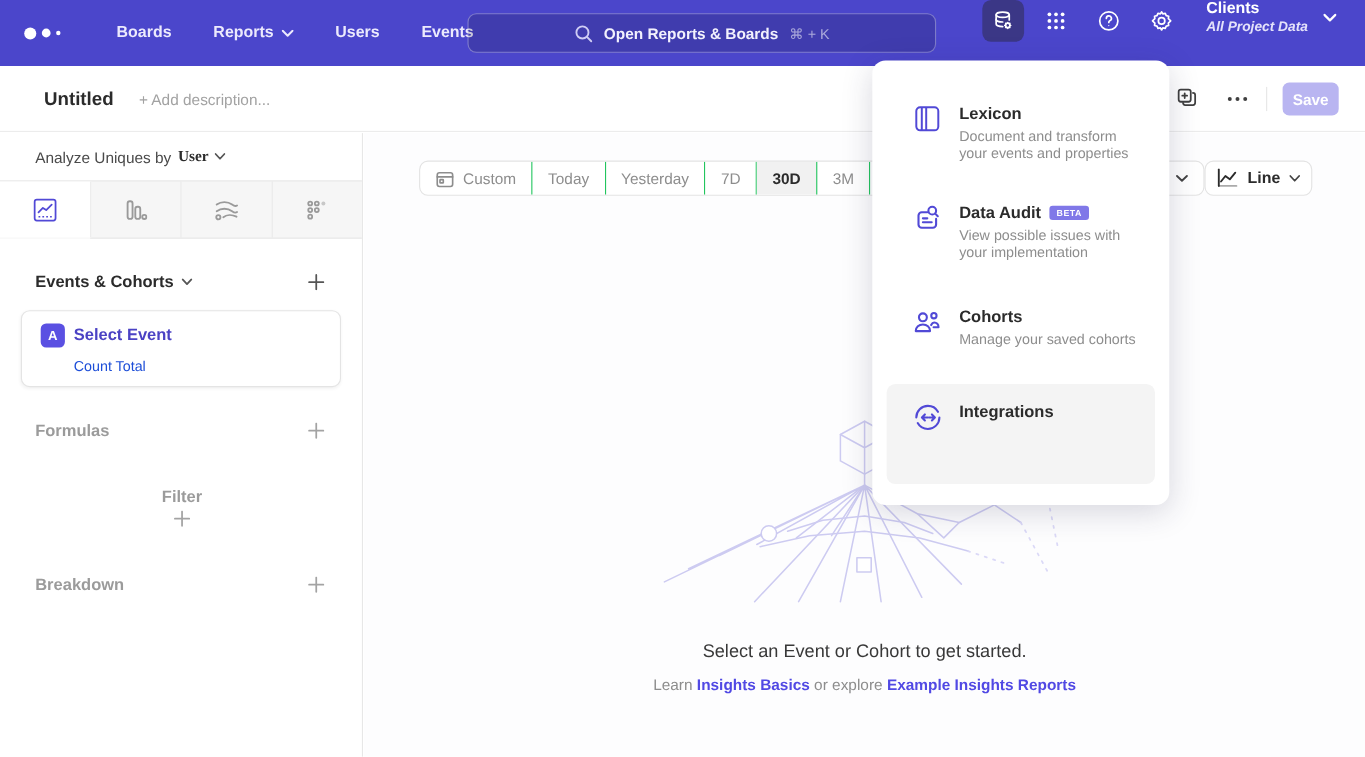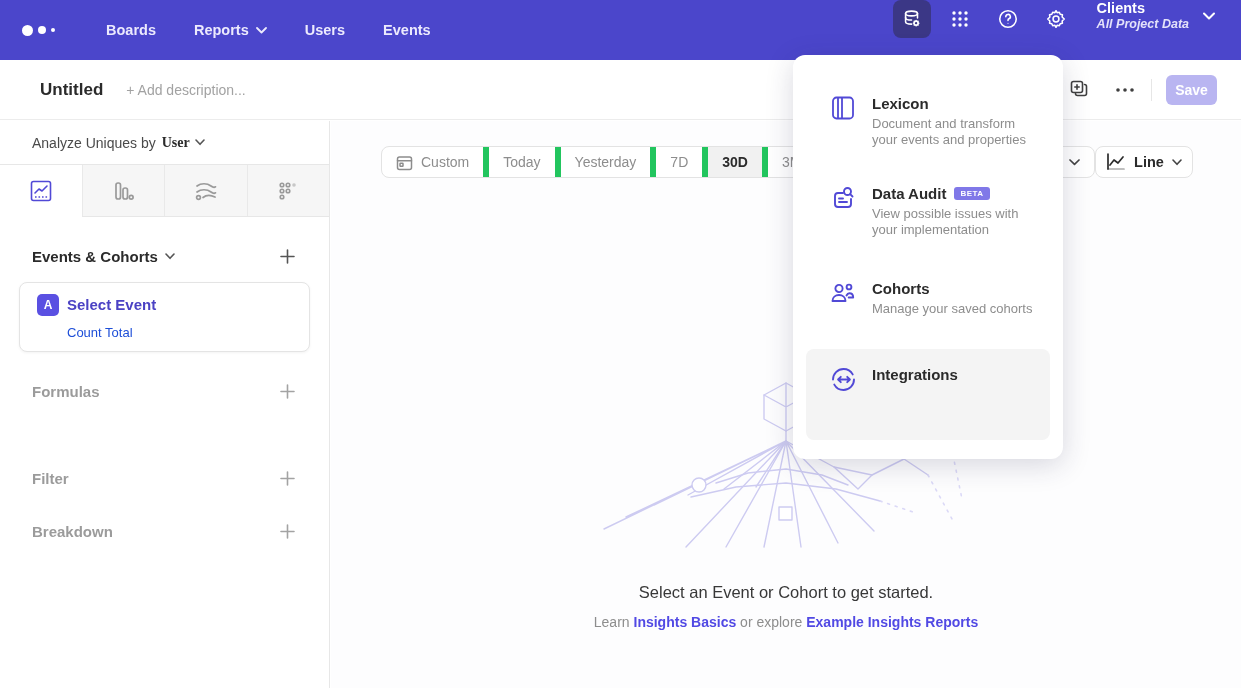--- a/index.html
+++ b/index.html
@@ -85,21 +85,21 @@
   .event-sub { position:absolute; left:47px; top:42px; font-size:13px; color:#1d4ed8; }
 
   
   .main { position:absolute; left:331px; top:121px; width:910px; height:567px; background:#fdfdfe; }
   .seg-control {
     position:absolute; left:50px; top:25px; height:32px; display:flex; align-items:stretch;
     background:#fff; border:1px solid #e3e3e3; border-radius:8px; overflow:hidden;
   }
   .seg {
     display:flex; align-items:center; justify-content:center; gap:8px;
-    padding:0 14px; font-size:14px; color:#8d8d8d; border-right:6px solid #22c55e; cursor:pointer; white-space:nowrap;
+    padding:0 14px; font-size:14px; color:#8d8d8d; border-right:1px solid #22c55e; cursor:pointer; white-space:nowrap;
   }
   .seg:last-child { border-right:none; }
   .seg.selected { background:#f1f1f1; color:#2b2b2b; font-weight:700; }
   .compare-btn {
     position:absolute; left:50px; top:65px; height:32px; padding:0 16px;
     background:#fff; border:1px solid #e3e3e3; border-radius:8px;
     display:flex; align-items:center; gap:9px; font-size:14px; font-weight:600; color:#2b2b2b; cursor:pointer;
   }
   .interval-btn {
     position:absolute; left:669px; top:25px; width:95px; height:32px;
@@ -152,20 +152,28 @@
       <svg width="11" height="7" viewBox="0 0 11 7">
           <polyline points="1,1 5.5,5.5 10,1" fill="none" stroke="#eceafd" stroke-width="1.8" stroke-linecap="round" stroke-linejoin="round"></polyline>
         </svg>
     </div>
     <div class="nav-item">
         <span>Users</span>
       </div>
     <div class="nav-item">
         <span>Events</span>
       </div>
+  </div>
+  <div class="nav-search">
+    <svg width="17" height="17" viewBox="0 0 17 17">
+        <circle cx="7.5" cy="7.5" r="5.5" fill="none" stroke="#cfcdf5" stroke-width="1.7"></circle>
+        <line x1="11.8" y1="11.8" x2="15.5" y2="15.5" stroke="#cfcdf5" stroke-width="1.7" stroke-linecap="round"></line>
+      </svg>
+    <span class="ph">Open Reports &amp; Boards</span>
+    <span class="kbd">⌘ + K</span>
   </div>
   <div class="nav-right">
     <div class="nav-iconbtn active">
       <svg width="22" height="22" viewBox="0 0 24 24" fill="none" stroke="#fff" stroke-width="1.7" stroke-linecap="round">
         <ellipse cx="11.5" cy="6" rx="6.5" ry="2.6"></ellipse>
         <path d="M5 6v9c0 1.4 2.9 2.6 6.5 2.6"></path>
         <path d="M18 6v5"></path>
         <path d="M5 10.5c0 1.4 2.9 2.6 6.5 2.6"></path>
         <circle cx="16.5" cy="16.5" r="2.2"></circle>
         <path d="M16.5 13.4v1M16.5 18.6v1M13.4 16.5h1M18.6 16.5h1M14.3 14.3l.7.7M18 18l.7.7M18.7 14.3l-.7.7M14.3 18.7l.7-.7" stroke-width="1.3"></path>
@@ -298,21 +306,21 @@
   </div>
 
   <div class="sb-section" style="position:absolute; top:252px; width:100%; height:36px;">
     <span class="lbl muted">Formulas</span>
     <span class="plus-btn gray">
       <svg width="15" height="15" viewBox="0 0 15 15">
           <path d="M7.5 1v13M1 7.5h13" stroke="#a3a3a3" stroke-width="1.6" stroke-linecap="round"></path>
         </svg>
     </span>
   </div>
-  <div class="sb-section" style="position:absolute; top:339px; width:100%; height:36px;">
+  <div class="sb-section" style="position:absolute; top:322px; width:100%; height:36px;flex-direction:column;">
     <span class="lbl muted">Filter</span>
     <span class="plus-btn gray">
       <svg width="15" height="15" viewBox="0 0 15 15">
           <path d="M7.5 1v13M1 7.5h13" stroke="#a3a3a3" stroke-width="1.6" stroke-linecap="round"></path>
         </svg>
     </span>
   </div>
   <div class="sb-section" style="position:absolute; top:392px; width:100%; height:36px;">
     <span class="lbl muted">Breakdown</span>
     <span class="plus-btn gray">

